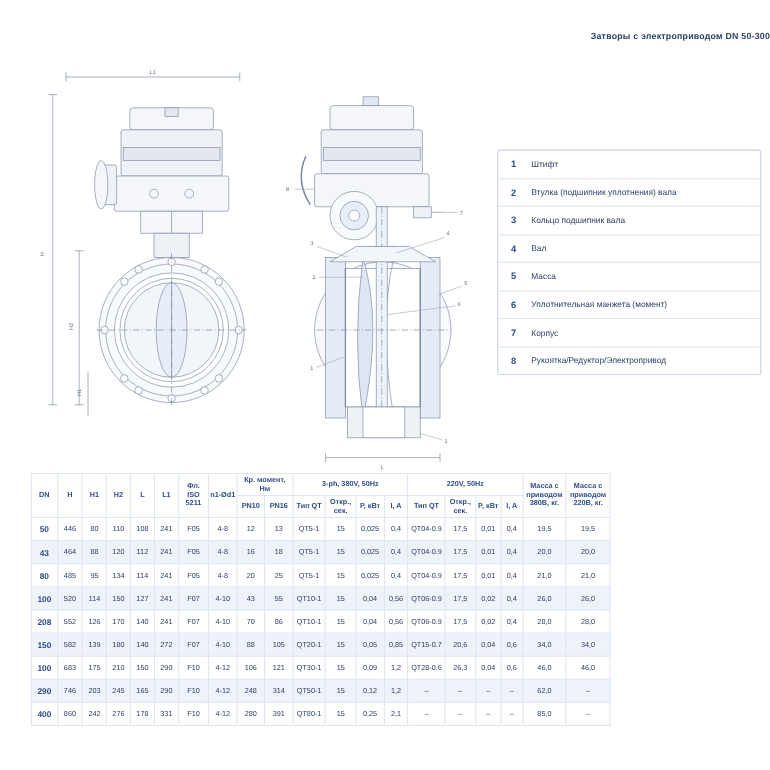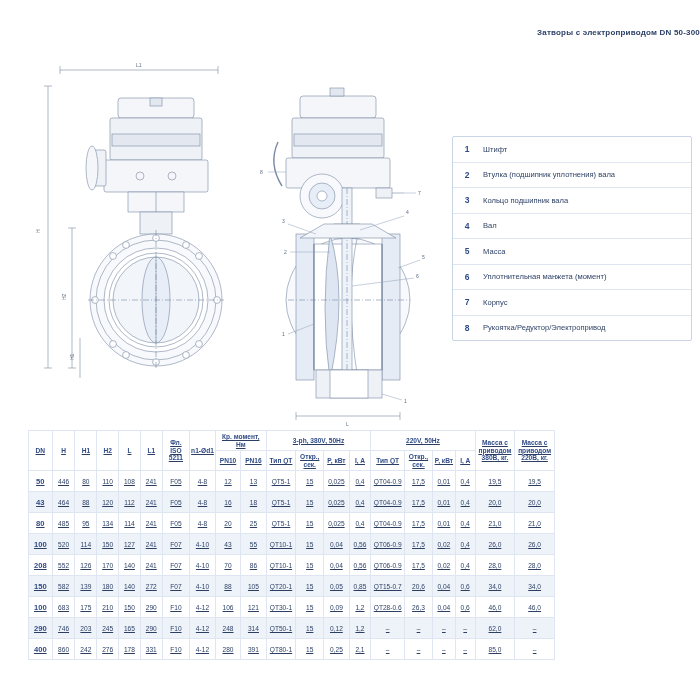--- a/index.html
+++ b/index.html
@@ -26,21 +26,21 @@
   .legend-row{display:flex;align-items:center;height:24.5px;border-bottom:1px solid #dfe6f1;}
   .legend-row:last-child{border-bottom:none;}
   .legend-num{
     width:28px;text-align:center;font-size:8.5px;font-weight:bold;color:#2f4b86;
   }
   .legend-txt{
     font-size:7.6px;color:#2c3f63;padding-left:2px;
   }
   
   .tbl-wrap{position:absolute;left:28px;top:430px;width:650px;}
-  table{border-collapse:collapse;width:527px;font-size:6.6px;color:#2c3f63;text-decoration:underline;}
+  table{border-collapse:collapse;width:527px;font-size:6.6px;color:#2c3f63;}
   th,td{border:1px solid #dfe6f1;text-align:center;padding:0;}
   thead th{
     background:#ffffff;color:#2f4b86;font-weight:bold;font-size:6.6px;line-height:1.15;
     padding:2px 1px;
   }
   tbody td{height:20px;}
   tbody tr:nth-child(even){background:#eef3fa;}
   tbody tr:nth-child(odd){background:#ffffff;}
   td.dn{font-weight:bold;color:#2f4b86;font-size:7.6px;}
   .hdr-sub{font-weight:bold;}

